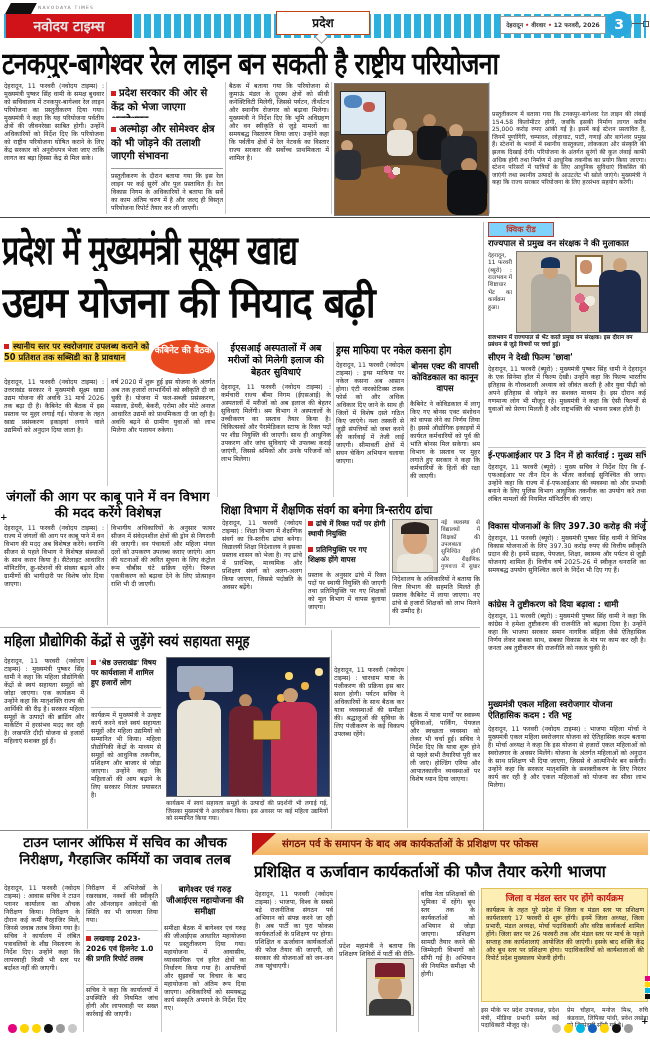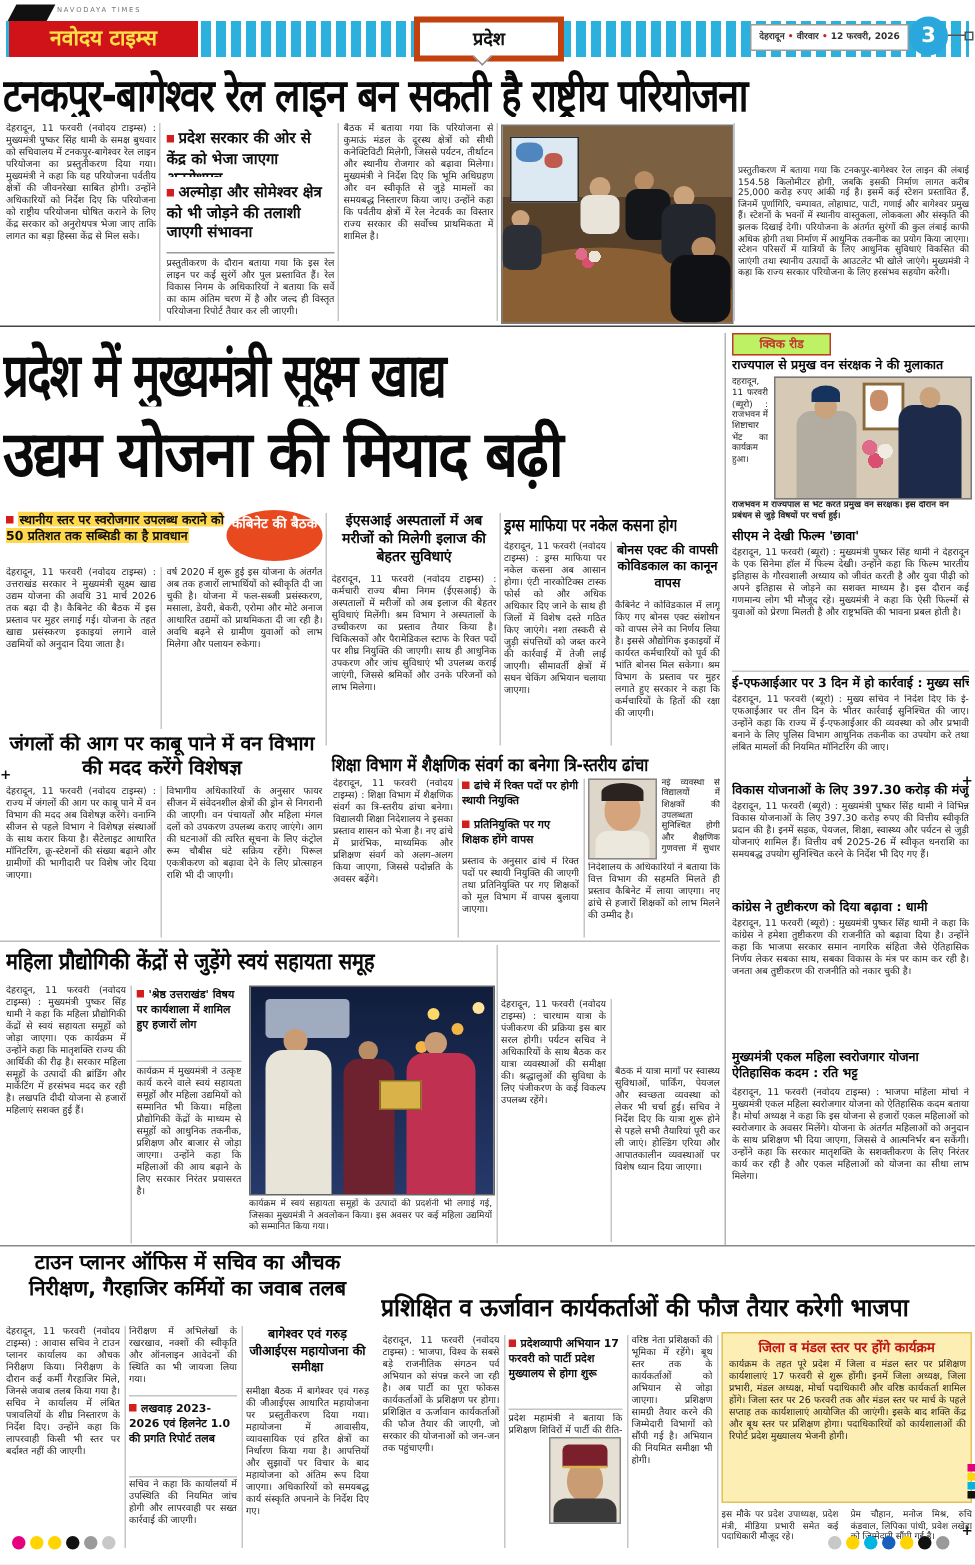--- a/index.html
+++ b/index.html
@@ -22,22 +22,22 @@
   .qrh{position:absolute;font-weight:bold;color:#0a0a0a;font-size:8.4px;line-height:1.25;overflow:hidden}
 </style>
 </head>
 <body>
 
 <div id="pg">
 
   <div class="abs" style="left:8px;top:3px;width:26px;height:11px;background:#111;transform:skewX(-28deg)"></div>
   <div class="abs" style="left:38px;top:5px;font-size:4.5px;letter-spacing:1.2px;color:#777">NAVODAYA TIMES</div>
   <div class="abs" style="left:4px;top:14px;width:642px;height:24px;background:repeating-linear-gradient(90deg,#2cb0dd 0 7px,#ffffff 7px 10px)"></div>
-  <div class="abs" style="left:6px;top:14px;width:126px;height:24px;background:#d01318;color:#fde047;font-weight:bold;font-size:14px;text-align:center;line-height:24px;overflow:hidden">नवोदय टाइम्स</div>
-  <div class="abs" style="left:276px;top:11px;width:92px;height:22px;background:#fff;border:4px solid #c2410c;font-weight:bold;font-size:12px;color:#111;text-align:center;line-height:22px">प्रदेश</div>
+  <div class="abs" style="left:6px;top:14px;width:126px;height:24px;background:#d01318;color:#e5e5e5;font-weight:bold;font-size:14px;text-align:center;line-height:24px;overflow:hidden">नवोदय टाइम्स</div>
+  <div class="abs" style="left:276px;top:11px;width:92px;height:22px;background:#fff;border:1px solid #c2410c;font-weight:bold;font-size:12px;color:#111;text-align:center;line-height:22px">प्रदेश</div>
   <div class="abs" style="left:317px;top:33px;width:8px;height:8px;background:#fff;border-right:1px solid #8a8a8a;border-bottom:1px solid #8a8a8a;transform:rotate(45deg)"></div>
   <div class="abs" style="left:500px;top:16px;width:104px;height:16px;background:#fff;border:1px solid #9a9a9a;font-size:6px;font-weight:bold;color:#333;text-align:center;line-height:15px;white-space:nowrap;overflow:hidden">
     <span>देहरादून</span>
     <span style="color:#d21e1e"> • </span>
     <span>वीरवार</span>
     <span style="color:#d21e1e"> • </span>
     <span>12 फरवरी, 2026</span>
   </div>
   <div class="abs" style="left:606px;top:11px;width:26px;height:26px;border-radius:50%;background:#2aa7dd;color:#fff;font-weight:bold;font-size:14px;text-align:center;line-height:26px">3</div>
   <div class="abs" style="left:632px;top:23px;width:12px;height:1px;background:#555"></div>
@@ -95,21 +95,21 @@
   <div class="bt" style="left:221px;top:383px;width:110px;height:114px">देहरादून, 11 फरवरी (नवोदय टाइम्स) : कर्मचारी राज्य बीमा निगम (ईएसआई) के अस्पतालों में मरीजों को अब इलाज की बेहतर सुविधाएं मिलेंगी। श्रम विभाग ने अस्पतालों के उच्चीकरण का प्रस्ताव तैयार किया है। चिकित्सकों और पैरामेडिकल स्टाफ के रिक्त पदों पर शीघ्र नियुक्ति की जाएगी। साथ ही आधुनिक उपकरण और जांच सुविधाएं भी उपलब्ध कराई जाएंगी, जिससे श्रमिकों और उनके परिजनों को लाभ मिलेगा।</div>
   <div class="vr" style="left:333px;top:342px;height:155px"></div>
 
   <div class="hd nw" style="left:336px;top:342px;width:144px;height:16px;font-size:11.5px;transform:scaleX(0.8);transform-origin:left">ड्रग्स माफिया पर नकेल कसना होगा आसान</div>
   <div class="bt" style="left:336px;top:361px;width:68px;height:136px">देहरादून, 11 फरवरी (नवोदय टाइम्स) : ड्रग्स माफिया पर नकेल कसना अब आसान होगा। एंटी नारकोटिक्स टास्क फोर्स को और अधिक अधिकार दिए जाने के साथ ही जिलों में विशेष दस्ते गठित किए जाएंगे। नशा तस्करी से जुड़ी संपत्तियों को जब्त करने की कार्रवाई में तेजी लाई जाएगी। सीमावर्ती क्षेत्रों में सघन चेकिंग अभियान चलाया जाएगा।</div>
   <div class="vr" style="left:407px;top:361px;height:136px"></div>
   <div class="hd c" style="left:410px;top:361px;width:70px;height:36px;font-size:8.4px;line-height:1.3">बोनस एक्ट की वापसी कोविडकाल का कानून वापस</div>
   <div class="bt" style="left:410px;top:400px;width:70px;height:97px">कैबिनेट ने कोविडकाल में लागू किए गए बोनस एक्ट संशोधन को वापस लेने का निर्णय लिया है। इससे औद्योगिक इकाइयों में कार्यरत कर्मचारियों को पूर्व की भांति बोनस मिल सकेगा। श्रम विभाग के प्रस्ताव पर मुहर लगाते हुए सरकार ने कहा कि कर्मचारियों के हितों की रक्षा की जाएगी।</div>
 
   <div class="vr" style="left:483px;top:222px;height:608px;background:#b5b5b5"></div>
-  <div class="abs c" style="left:488px;top:222px;width:64px;height:13px;border:1px solid #c0392b;color:#c0392b;font-weight:bold;font-size:8px;line-height:13px;background:#bef264">क्विक रीड</div>
+  <div class="abs c" style="left:488px;top:222px;width:64px;height:13px;border:1px solid #c0392b;color:#c0392b;font-weight:bold;font-size:8px;line-height:13px;background:#7dd3fc">क्विक रीड</div>
   <div class="qrh" style="left:488px;top:238px;width:158px;height:11px;white-space:nowrap">राज्यपाल से प्रमुख वन संरक्षक ने की मुलाकात</div>
   <div class="bt" style="left:488px;top:252px;width:24px;height:80px;font-size:5.8px">देहरादून, 11 फरवरी (ब्यूरो) : राजभवन में शिष्टाचार भेंट का कार्यक्रम हुआ।</div>
 
   <div class="ph" style="left:516px;top:251px;width:130px;height:80px;border:1px solid #777;background:#d6cab6">
     <div class="pe" style="left:58px;top:3px;width:24px;height:28px;background:#fff;border:2px solid #8a6a3a"></div>
     <div class="pe" style="left:63px;top:8px;width:12px;height:14px;background:#c98f6a;border-radius:40%"></div>
     <div class="pe" style="left:14px;top:22px;width:40px;height:58px;border-radius:10px 10px 0 0;background:#b3aca0"></div>
     <div class="pe" style="left:26px;top:12px;width:15px;height:15px;border-radius:50%;background:#caa27b"></div>
     <div class="pe" style="left:24px;top:5px;width:19px;height:11px;border-radius:50% 50% 0 0;background:#16335e"></div>
     <div class="pe" style="left:82px;top:18px;width:42px;height:62px;border-radius:10px 10px 0 0;background:#1d2a4a"></div>
@@ -187,24 +187,27 @@
   <div class="hd c" style="left:2px;top:834px;width:246px;height:46px;font-size:13.5px;line-height:1.25">टाउन प्लानर ऑफिस में सचिव का औचक निरीक्षण, गैरहाजिर कर्मियों का जवाब तलब</div>
   <div class="bt" style="left:4px;top:884px;width:76px;height:148px">देहरादून, 11 फरवरी (नवोदय टाइम्स) : आवास सचिव ने टाउन प्लानर कार्यालय का औचक निरीक्षण किया। निरीक्षण के दौरान कई कर्मी गैरहाजिर मिले, जिनसे जवाब तलब किया गया है। सचिव ने कार्यालय में लंबित पत्रावलियों के शीघ्र निस्तारण के निर्देश दिए। उन्होंने कहा कि लापरवाही किसी भी स्तर पर बर्दाश्त नहीं की जाएगी।</div>
   <div class="vr" style="left:83px;top:884px;height:148px"></div>
   <div class="bt" style="left:86px;top:884px;width:72px;height:42px">निरीक्षण में अभिलेखों के रखरखाव, नक्शों की स्वीकृति और ऑनलाइन आवेदनों की स्थिति का भी जायजा लिया गया।</div>
   <div class="bul" style="left:86px;top:930px;width:72px;height:50px;font-size:7.3px;border-top:1px solid #c4c4c4;border-bottom:1px solid #c4c4c4;padding-top:3px"><span class="rs"></span><span>लखवाड़ 2023-2026 एवं हिलनेट 1.0 की प्रगति रिपोर्ट तलब</span></div>
   <div class="bt" style="left:86px;top:986px;width:72px;height:46px">सचिव ने कहा कि कार्यालयों में उपस्थिति की नियमित जांच होगी और लापरवाही पर सख्त कार्रवाई की जाएगी।</div>
   <div class="vr" style="left:161px;top:884px;height:148px"></div>
   <div class="hd c" style="left:164px;top:884px;width:82px;height:36px;font-size:8.4px;line-height:1.3">बागेश्वर एवं गरुड़ जीआईएस महायोजना की समीक्षा</div>
   <div class="bt" style="left:164px;top:924px;width:82px;height:108px">समीक्षा बैठक में बागेश्वर एवं गरुड़ की जीआईएस आधारित महायोजना पर प्रस्तुतीकरण दिया गया। महायोजना में आवासीय, व्यावसायिक एवं हरित क्षेत्रों का निर्धारण किया गया है। आपत्तियों और सुझावों पर विचार के बाद महायोजना को अंतिम रूप दिया जाएगा। अधिकारियों को समयबद्ध कार्य संस्कृति अपनाने के निर्देश दिए गए।</div>
 
+  <div class="abs" style="left:252px;top:833px;width:396px;height:22px;background:linear-gradient(#fad79a,#f3b564)">
+    <div class="pe" style="left:0;top:0;width:0;height:0;border-top:22px solid #c31414;border-right:24px solid rgba(0,0,0,0)"></div>
+    <div class="pe" style="left:30px;top:3px;width:360px;height:16px;font-weight:bold;font-size:10px;color:#7a1200;white-space:nowrap;overflow:hidden">संगठन पर्व के समापन के बाद अब कार्यकर्ताओं के प्रशिक्षण पर फोकस</div>
+  </div>
   <div class="hd nw" style="left:254px;top:859px;width:394px;height:26px;font-size:16.5px;transform:scaleX(0.93);transform-origin:left">प्रशिक्षित व ऊर्जावान कार्यकर्ताओं की फौज तैयार करेगी भाजपा</div>
   <div class="bt" style="left:255px;top:890px;width:78px;height:142px">देहरादून, 11 फरवरी (नवोदय टाइम्स) : भाजपा, विश्व के सबसे बड़े राजनीतिक संगठन पर्व अभियान को संपन्न करने जा रही है। अब पार्टी का पूरा फोकस कार्यकर्ताओं के प्रशिक्षण पर होगा। प्रशिक्षित व ऊर्जावान कार्यकर्ताओं की फौज तैयार की जाएगी, जो सरकार की योजनाओं को जन-जन तक पहुंचाएगी।</div>
   <div class="vr" style="left:336px;top:890px;height:142px"></div>
-  <div class="bul" style="left:339px;top:891px;width:76px;height:48px;font-size:7.3px;border-bottom:1px solid #c4c4c4"><span class="rs"></span><span>प्रदेशव्यापी अभियान 17 फरवरी को पार्टी प्रदेश मुख्यालय से होगा शुरू</span></div>
   <div class="bt" style="left:339px;top:942px;width:76px;height:14px">प्रदेश महामंत्री ने बताया कि प्रशिक्षण शिविरों में पार्टी की रीति-नीति और संगठनात्मक कार्यपद्धति की जानकारी दी जाएगी।</div>
   <div class="ph" style="left:366px;top:958px;width:46px;height:56px;border:1px solid #888;background:#e6e0d4">
     <div class="pe" style="left:11px;top:14px;width:24px;height:28px;border-radius:50% 50% 46% 46%;background:#c99c74"></div>
     <div class="pe" style="left:8px;top:4px;width:30px;height:14px;border-radius:4px 4px 0 0;background:#7a1f2b;border-bottom:2px solid #d9b24a"></div>
     <div class="pe" style="left:2px;top:40px;width:42px;height:16px;border-radius:8px 8px 0 0;background:#3a3a3a"></div>
   </div>
   <div class="vr" style="left:418px;top:890px;height:142px"></div>
   <div class="bt" style="left:421px;top:890px;width:54px;height:142px">वरिष्ठ नेता प्रशिक्षकों की भूमिका में रहेंगे। बूथ स्तर तक के कार्यकर्ताओं को अभियान से जोड़ा जाएगा। प्रशिक्षण सामग्री तैयार करने की जिम्मेदारी विभागों को सौंपी गई है। अभियान की नियमित समीक्षा भी होगी।</div>
   <div class="vr" style="left:478px;top:890px;height:142px"></div>
   <div class="abs" style="left:481px;top:888px;width:167px;height:114px;background:#fdeeb3;border:1px solid #e0c15a;box-sizing:border-box">

